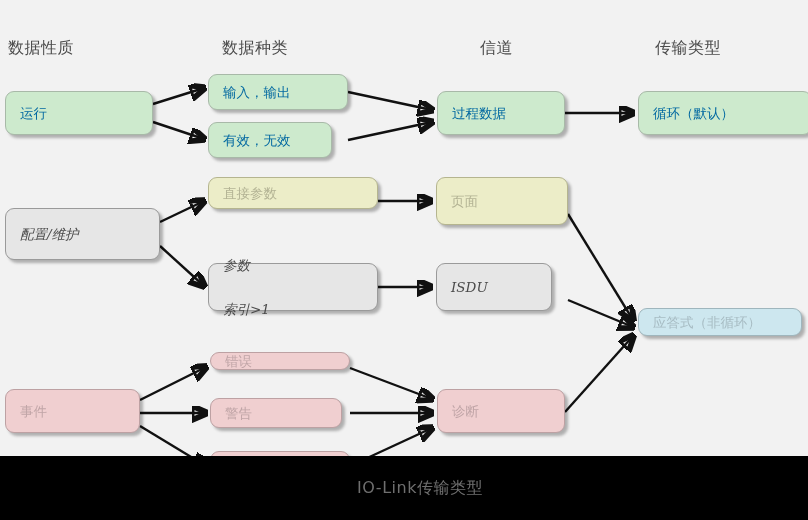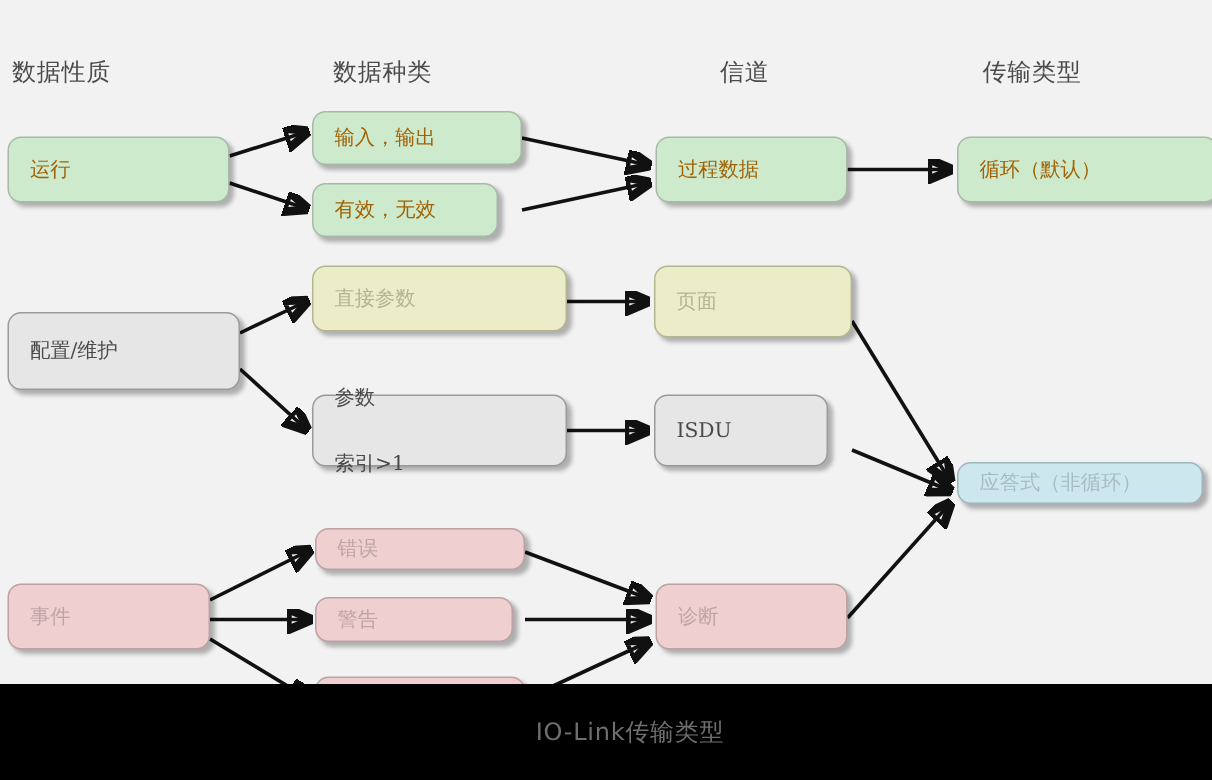--- a/index.html
+++ b/index.html
@@ -31,22 +31,22 @@
     box-shadow:3px 3px 3px rgba(0,0,0,.28);
     display:flex;
     align-items:center;
     padding-left:14px;
     font-size:13.5px;
     font-family:"DejaVu Serif","Liberation Serif",serif;
     line-height:1.35;
     color:#9c9c9c;
   }
   .node.multiline{flex-direction:column;align-items:flex-start;justify-content:center;gap:25px;}
-  .n-green{background:#cdeacd;border-color:#a8b9a8;color:#a16207;}
-  .n-grey{background:#e6e6e6;border-color:#9a9a9a;color:#4a4a4a;}
+  .n-green{background:#cdeacd;border-color:#a8b9a8;color:#0369a1;}
+  .n-grey{background:#e6e6e6;border-color:#9a9a9a;color:#4a4a4a;font-style:italic;}
   .n-yellow{background:#ecedc8;border-color:#b5b58f;color:#b3b394;}
   .n-pink{background:#f0cfd0;border-color:#bda1a3;color:#c0a5a7;}
   .n-blue{background:#cde7ef;border-color:#9fb6bd;color:#a7bcc3;}
   svg#wires{position:absolute;left:0;top:0;width:808px;height:456px;pointer-events:none;}
   svg#wires path,svg#wires line{stroke:#111;stroke-width:2.4;fill:none;}
   #caption-bar{
     position:absolute;left:0;top:456px;width:808px;height:64px;
     background:#000;
     display:flex;align-items:center;justify-content:center;padding-left:16px;
   }
@@ -105,40 +105,40 @@
       </div>
       <div class="node n-green" style="left: 437px; top: 59px; width: 128px; height: 44px;">
         <span>过程数据</span>
       </div>
       <div class="node n-green" style="left: 638px; top: 59px; width: 174px; height: 44px;">
         <span>循环（默认）</span>
       </div>
       <div class="node n-grey" style="left: 5px; top: 176px; width: 155px; height: 52px;">
         <span>配置/维护</span>
       </div>
-      <div class="node n-yellow" style="left: 208px; top: 145px; width: 170px; height: 44px;">
+      <div class="node n-yellow" style="left: 208px; top: 145px; width: 170px; height: 32px;">
         <span>直接参数</span>
       </div>
       <div class="node n-grey multiline" style="left: 208px; top: 231px; width: 170px; height: 48px;">
         <span>参数</span>
         <span>索引&gt;1</span>
       </div>
       <div class="node n-yellow" style="left: 436px; top: 145px; width: 132px; height: 48px;">
         <span>页面</span>
       </div>
       <div class="node n-grey" style="left: 436px; top: 231px; width: 116px; height: 48px;">
         <span>ISDU</span>
       </div>
       <div class="node n-blue" style="left: 638px; top: 276px; width: 164px; height: 28px;">
         <span>应答式（非循环）</span>
       </div>
       <div class="node n-pink" style="left: 5px; top: 357px; width: 135px; height: 44px;">
         <span>事件</span>
       </div>
-      <div class="node n-pink" style="left: 210px; top: 320px; width: 140px; height: 28px;">
+      <div class="node n-pink" style="left: 210px; top: 320px; width: 140px; height: 18px;">
         <span>错误</span>
       </div>
       <div class="node n-pink" style="left: 210px; top: 366px; width: 132px; height: 30px;">
         <span>警告</span>
       </div>
       <div class="node n-pink" style="left: 210px; top: 419px; width: 140px; height: 30px;">
         <span>通知</span>
       </div>
       <div class="node n-pink" style="left: 437px; top: 357px; width: 128px; height: 44px;">
         <span>诊断</span>

